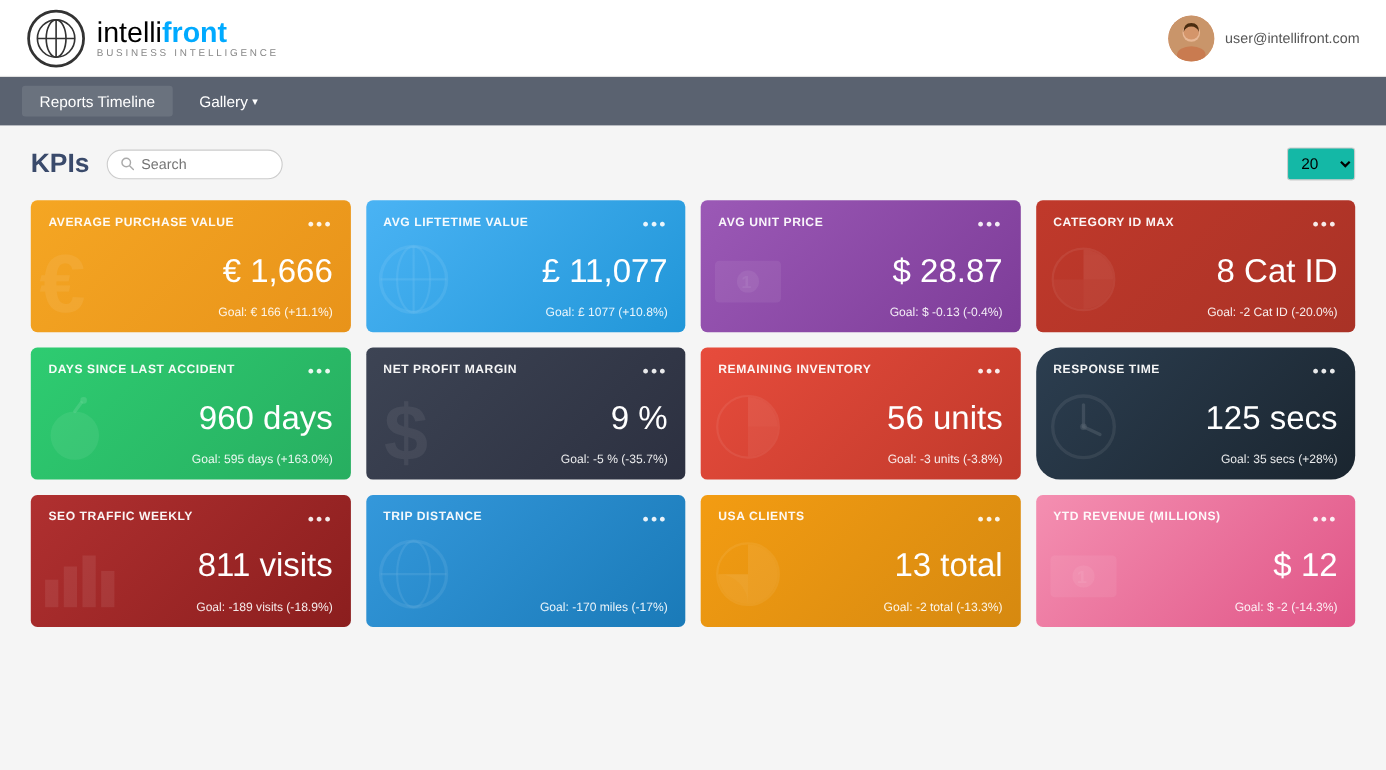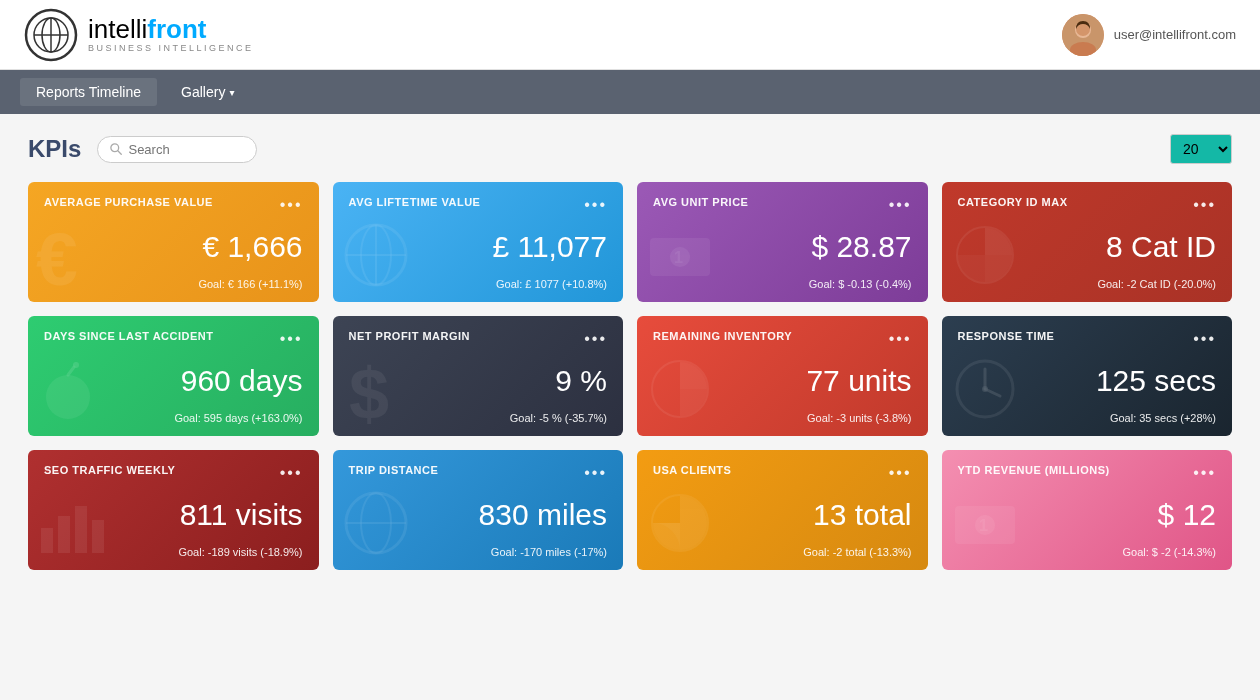--- a/index.html
+++ b/index.html
@@ -252,29 +252,29 @@
     <div class="kpi-goal">Goal: -5 % (-35.7%)</div>
     <div class="card-bg-icon"><svg width="70" height="70" viewBox="0 0 70 70">
             <text x="8" y="65" font-size="72" font-family="Arial" font-weight="bold" fill="rgba(255,255,255,0.3)">$</text>
           </svg></div>
   </div>
       <div class="kpi-card" style="background: linear-gradient(135deg, rgb(231, 76, 60) 0%, rgb(192, 57, 43) 100%);">
     <div class="kpi-card-header">
       <div class="kpi-card-title">REMAINING INVENTORY</div>
       <div class="kpi-dots">•••</div>
     </div>
-    <div class="kpi-value">77 units</div>
+    <div class="kpi-value">56 units</div>
     <div class="kpi-goal">Goal: -3 units (-3.8%)</div>
     <div class="card-bg-icon"><svg width="70" height="70" viewBox="0 0 70 70">
             <circle cx="35" cy="35" r="28" fill="none" stroke="rgba(255,255,255,0.3)" stroke-width="2"></circle>
             <path d="M35,35 L35,8 A27,27 0 0,1 62,35 Z" fill="rgba(255,255,255,0.35)"></path>
             <path d="M35,35 L62,35 A27,27 0 0,1 35,62 Z" fill="rgba(255,255,255,0.25)"></path>
           </svg></div>
   </div>
-      <div class="kpi-card" style="background: linear-gradient(135deg, rgb(44, 62, 80) 0%, rgb(26, 37, 47) 100%);">
+      <div class="kpi-card" style="background: linear-gradient(135deg, rgb(44, 62, 80) 0%, rgb(26, 37, 47) 100%); border-radius: 22px;">
     <div class="kpi-card-header">
       <div class="kpi-card-title">RESPONSE TIME</div>
       <div class="kpi-dots">•••</div>
     </div>
     <div class="kpi-value">125 secs</div>
     <div class="kpi-goal">Goal: 35 secs (+28%)</div>
     <div class="card-bg-icon"><svg width="70" height="70" viewBox="0 0 70 70">
             <circle cx="35" cy="35" r="28" fill="none" stroke="rgba(255,255,255,0.35)" stroke-width="3"></circle>
             <line x1="35" y1="35" x2="35" y2="15" stroke="rgba(255,255,255,0.5)" stroke-width="3" stroke-linecap="round"></line>
             <line x1="35" y1="35" x2="50" y2="42" stroke="rgba(255,255,255,0.5)" stroke-width="3" stroke-linecap="round"></line>
@@ -293,21 +293,20 @@
             <rect x="22" y="28" width="12" height="37" fill="rgba(255,255,255,0.35)"></rect>
             <rect x="39" y="18" width="12" height="47" fill="rgba(255,255,255,0.35)"></rect>
             <rect x="56" y="32" width="12" height="33" fill="rgba(255,255,255,0.35)"></rect>
           </svg></div>
   </div>
       <div class="kpi-card" style="background: linear-gradient(135deg, rgb(52, 152, 219) 0%, rgb(26, 122, 184) 100%);">
     <div class="kpi-card-header">
       <div class="kpi-card-title">TRIP DISTANCE</div>
       <div class="kpi-dots">•••</div>
     </div>
-    <div class="kpi-value">830 miles</div>
     <div class="kpi-goal">Goal: -170 miles (-17%)</div>
     <div class="card-bg-icon"><svg width="70" height="70" viewBox="0 0 70 70">
             <circle cx="35" cy="35" r="30" fill="none" stroke="rgba(255,255,255,0.35)" stroke-width="3"></circle>
             <ellipse cx="35" cy="35" rx="15" ry="30" fill="none" stroke="rgba(255,255,255,0.35)" stroke-width="2"></ellipse>
             <line x1="5" y1="35" x2="65" y2="35" stroke="rgba(255,255,255,0.35)" stroke-width="2"></line>
           </svg></div>
   </div>
       <div class="kpi-card" style="background: linear-gradient(135deg, rgb(243, 156, 18) 0%, rgb(214, 137, 16) 100%);">
     <div class="kpi-card-header">
       <div class="kpi-card-title">USA CLIENTS</div>

